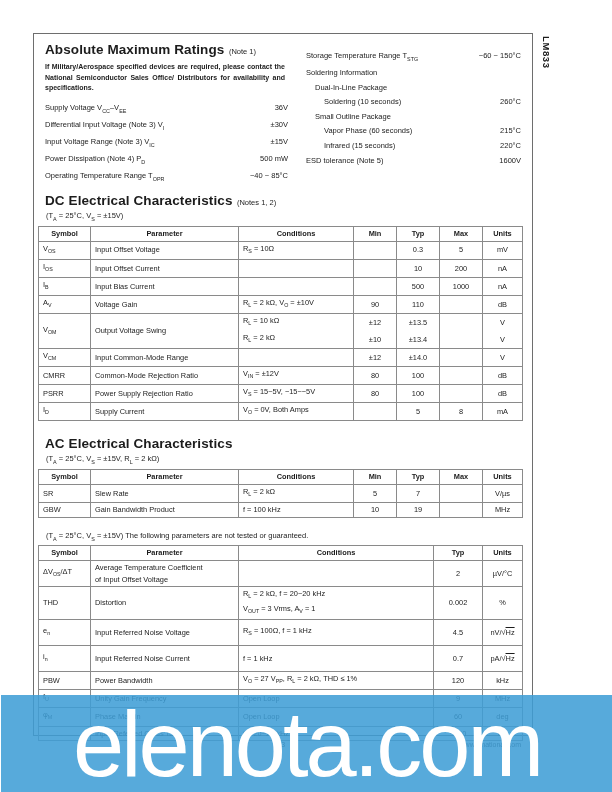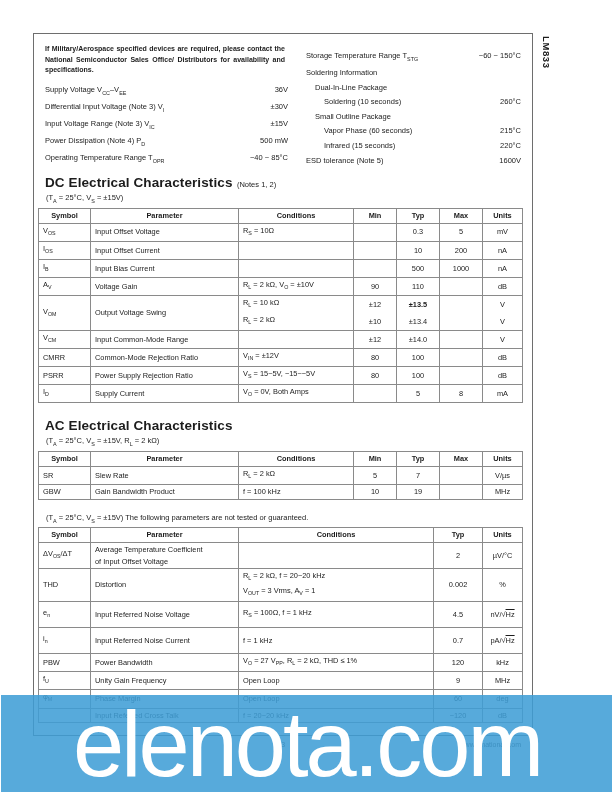--- a/index.html
+++ b/index.html
@@ -73,20 +73,24 @@
 <body>
 
 <div>
 
   <div class="side-label">LM833</div>
 
   <div class="page-border">
 
     <section class="amr">
       <div class="amr-left">
+        <div class="sec-head">
+          <span class="sec-title">Absolute Maximum Ratings</span>
+          <span class="sec-note">(Note 1)</span>
+        </div>
         <p class="warning">If Military/Aerospace specified devices are required, please contact the National Semiconductor Sales Office/ Distributors for availability and specifications.</p>
         <div>
             <div class="amr-item">
               <span class="lbl"><span>Supply Voltage  V</span><sub>CC</sub><span>–V</span><sub>EE</sub></span>
               <span class="val">36V</span>
             </div>
             <div class="amr-item">
               <span class="lbl"><span>Differential Input Voltage (Note 3) V</span><sub>I</sub></span>
               <span class="val">±30V</span>
             </div>
@@ -204,21 +208,21 @@
               <td class="c">90</td>
               <td class="c">110</td>
               <td class="c"></td>
               <td class="c">dB</td>
             </tr>
             <tr>
               <td class="l" rowspan="2"><span>V</span><sub>OM</sub></td>
               <td class="l" rowspan="2">Output Voltage Swing</td>
               <td class="l" style="border-bottom: none;"><span>R</span><sub>L</sub><span> = 10 kΩ</span></td>
               <td class="c" style="border-bottom: none;">±12</td>
-              <td class="c" style="border-bottom: none; font-weight: bold;">±13.5</td>
+              <td class="c" style="border-bottom: none;">±13.5</td>
               <td class="c" style="border-bottom: none;"></td>
               <td class="c" style="border-bottom: none;">V</td>
             </tr>
             <tr>
               <td class="l" style="border-top: none;"><span>R</span><sub>L</sub><span> = 2 kΩ</span></td>
               <td class="c" style="border-top: none;">±10</td>
               <td class="c" style="border-top: none;">±13.4</td>
               <td class="c" style="border-top: none;"></td>
               <td class="c" style="border-top: none;">V</td>
             </tr>

